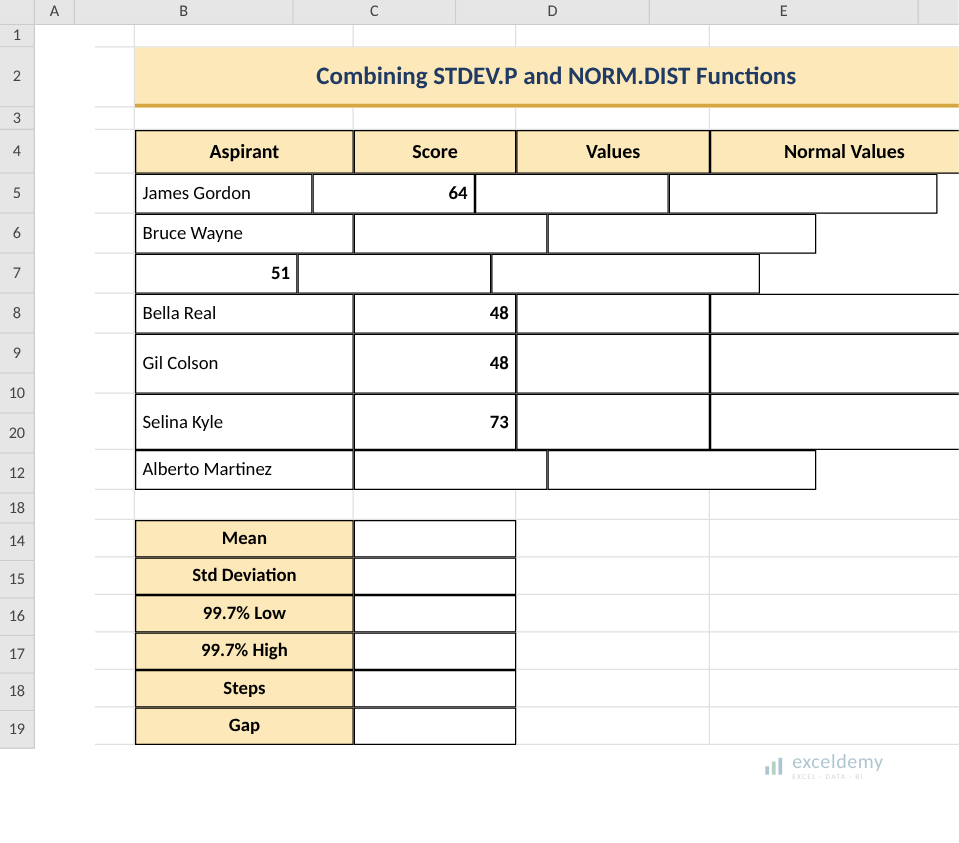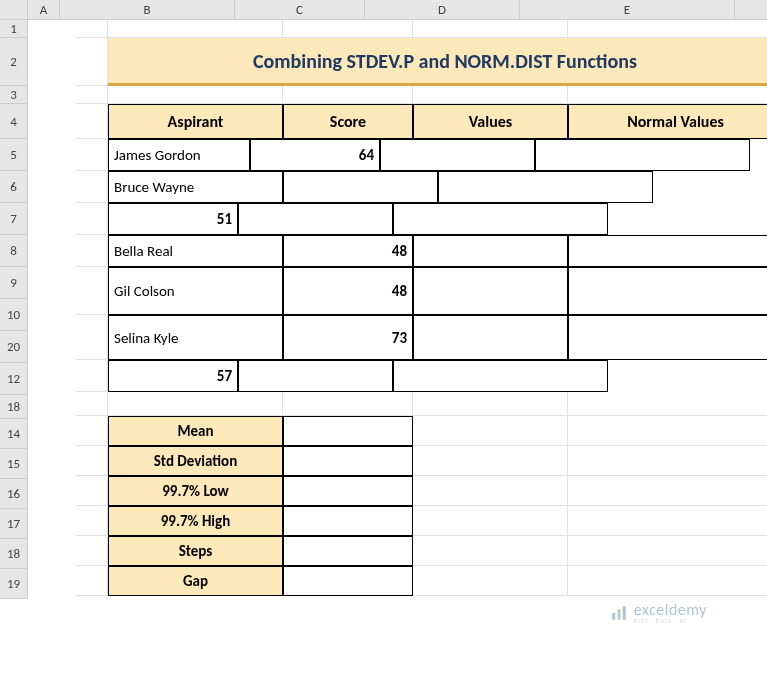--- a/index.html
+++ b/index.html
@@ -228,21 +228,21 @@
     </div>
     <div class="row" style="height:45px">
       <div class="cell" style="width:32px"></div>
       <div class="cell data-cell left" style="width:175px">Selina Kyle</div>
       <div class="cell data-cell right" style="width:130px">73</div>
       <div class="cell data-cell left" style="width:155px"></div>
       <div class="cell data-cell left" style="width:215px"></div>
     </div>
     <div class="row" style="height:32px">
       <div class="cell" style="width:32px"></div>
-      <div class="cell data-cell right" style="width:130px">57</div>
+      <div class="cell data-cell left" style="width:175px">Alberto Martinez</div>
       <div class="cell data-cell left" style="width:155px"></div>
       <div class="cell data-cell left" style="width:215px"></div>
     </div>
 
     <div class="row" style="height:24px">
       <div class="cell" style="width:32px"></div>
       <div class="cell" style="width:175px"></div>
       <div class="cell" style="width:130px"></div>
       <div class="cell" style="width:155px"></div>
       <div class="cell" style="width:215px"></div>
@@ -293,17 +293,17 @@
   </div>
 
   <div class="watermark">
     <svg class="watermark-icon" viewBox="0 0 24 24">
       <rect x="3" y="12" width="4" height="9" fill="#1a5a7a"></rect>
       <rect x="10" y="7" width="4" height="14" fill="#2a8050"></rect>
       <rect x="17" y="3" width="4" height="18" fill="#1a5a7a"></rect>
     </svg>
     <div class="watermark-text">
       <span class="watermark-main">exceldemy</span>
-      <span class="watermark-sub">DIST · DATA · BI</span>
+      <span class="watermark-sub">EXCEL · DATA · BI</span>
     </div>
   </div>
 
 </div>
 
 </body></html>

